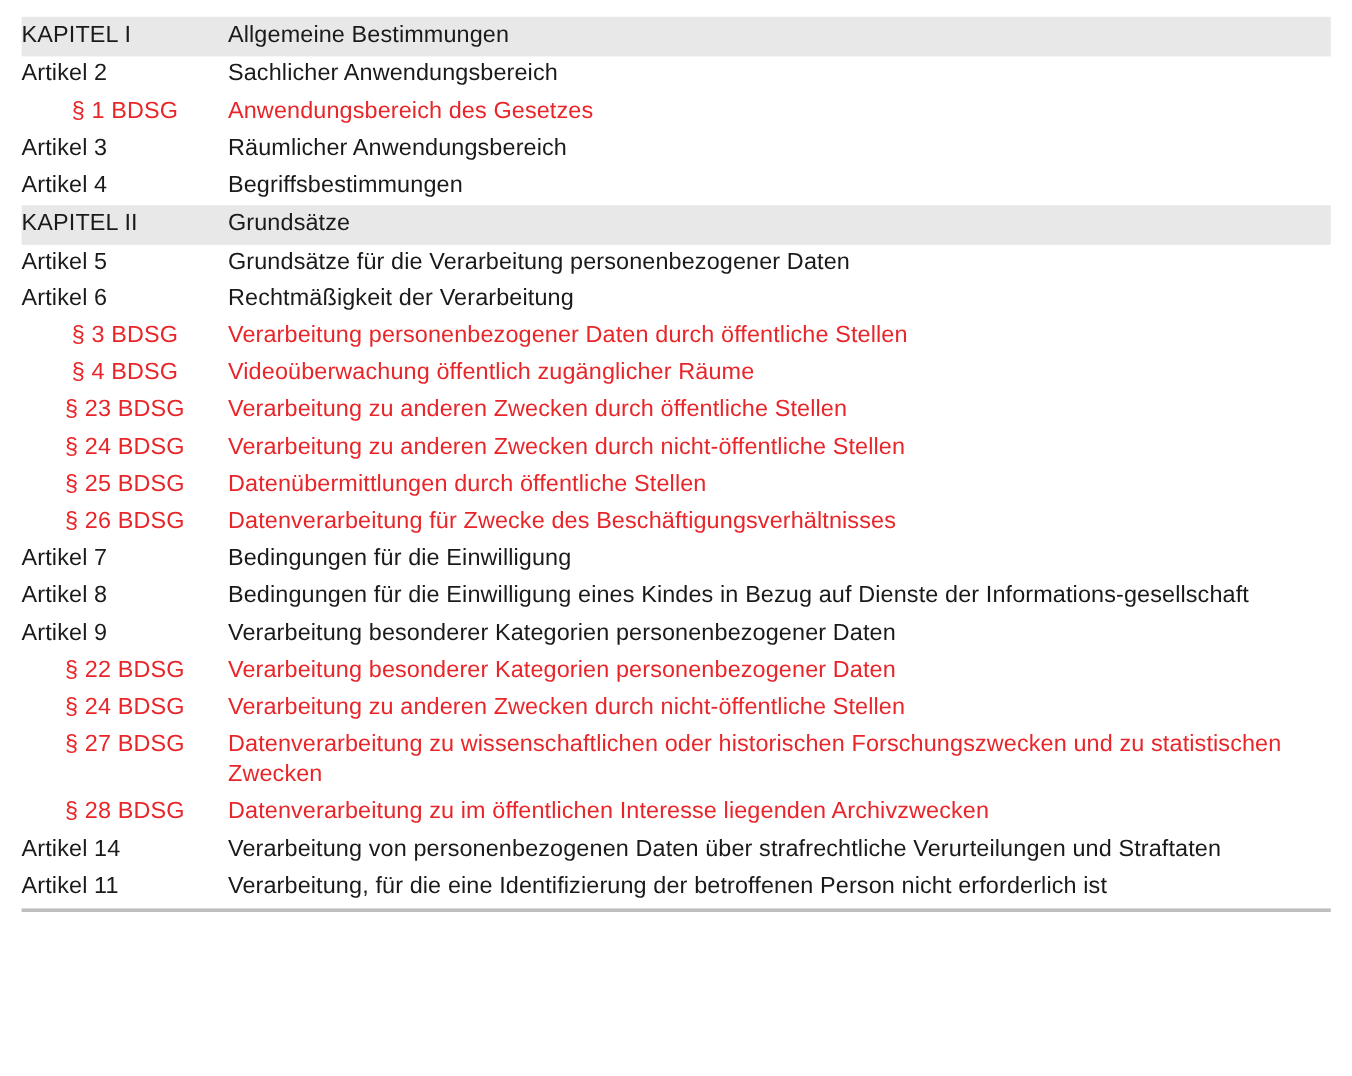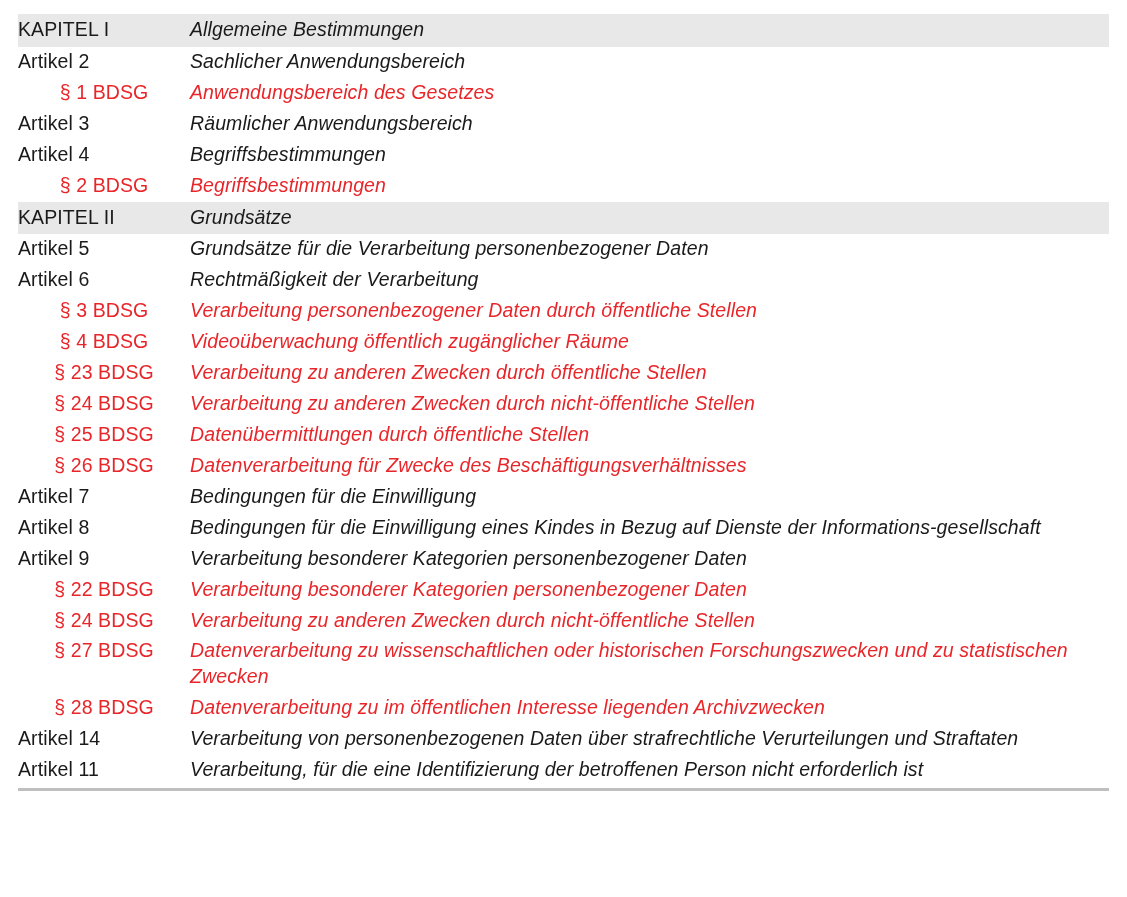--- a/index.html
+++ b/index.html
@@ -33,21 +33,20 @@
     color: #1a1a1a;
     letter-spacing: 0.1px;
   }
   td.col-label {
     width: 172px;
     padding-left: 10px;
     white-space: nowrap;
   }
   td.col-text {
     padding-right: 6px;
-    font-style: italic;
   }
   
   tr.chapter {
     background: #e8e8e8;
   }
   tr.chapter td {
     padding-top: 3px;
     padding-bottom: 4px;
   }
   
@@ -89,24 +88,20 @@
         <tr class="bdsg">
           <td class="col-label">§ 1 BDSG</td>
           <td class="col-text">Anwendungsbereich des Gesetzes</td>
         </tr>
         <tr class="article">
           <td class="col-label">Artikel 3</td>
           <td class="col-text">Räumlicher Anwendungsbereich</td>
         </tr>
         <tr class="article">
           <td class="col-label">Artikel 4</td>
-          <td class="col-text">Begriffsbestimmungen</td>
-        </tr>
-        <tr class="bdsg">
-          <td class="col-label">§ 2 BDSG</td>
           <td class="col-text">Begriffsbestimmungen</td>
         </tr>
         <tr class="chapter">
           <td class="col-label">KAPITEL II</td>
           <td class="col-text">Grundsätze</td>
         </tr>
         <tr class="article">
           <td class="col-label">Artikel 5</td>
           <td class="col-text">Grundsätze für die Verarbeitung personenbezogener Daten</td>
         </tr>

